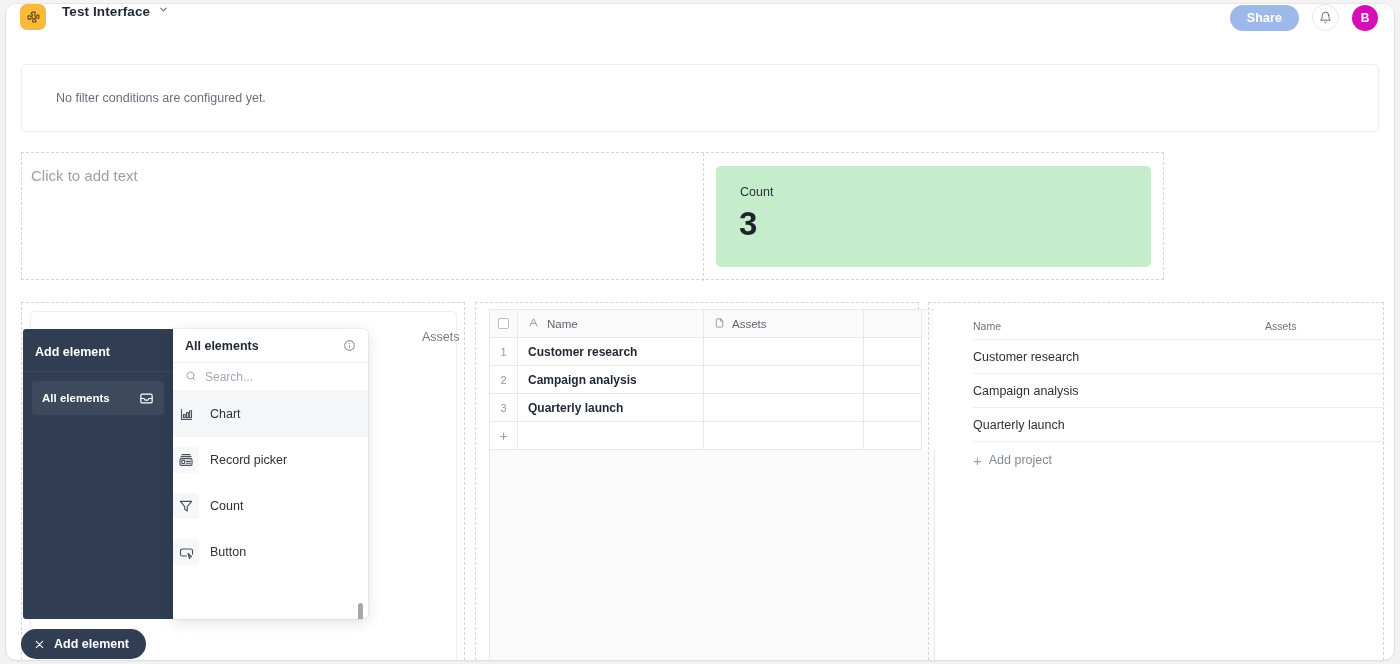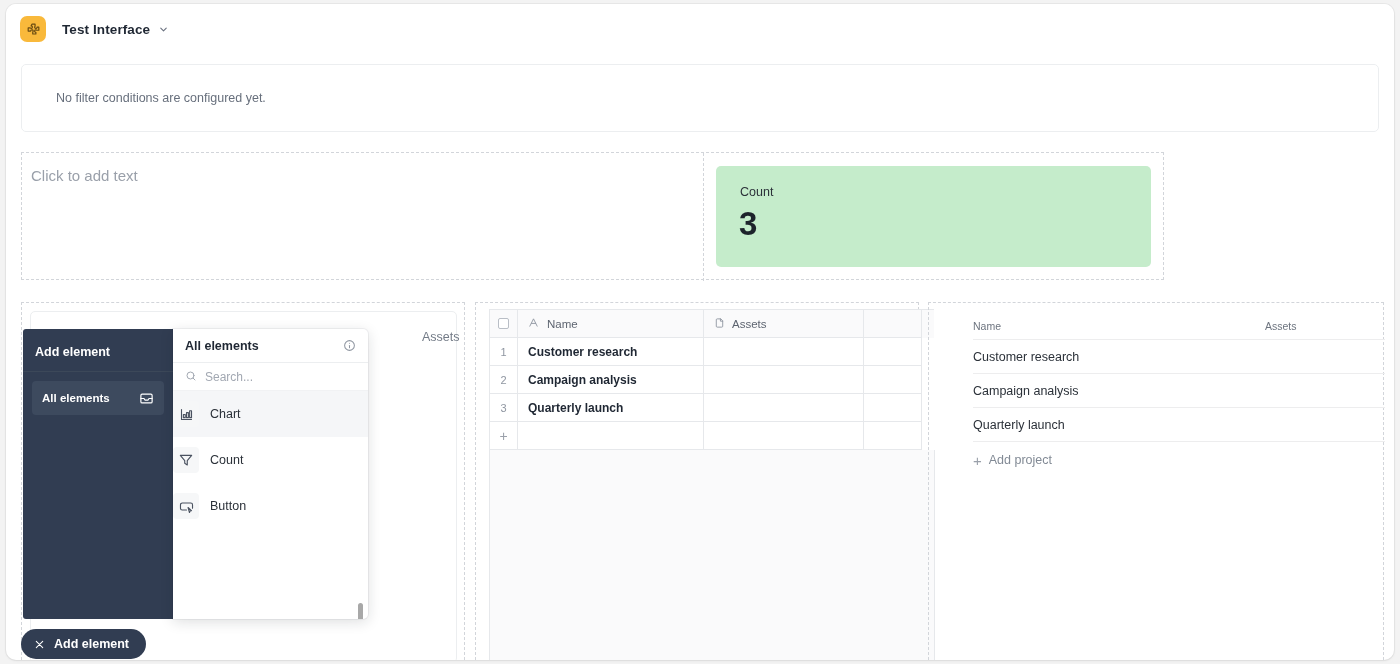--- a/index.html
+++ b/index.html
@@ -19,21 +19,21 @@
     border-radius: 10px;
     box-shadow: 0 0 0 1px rgba(0,0,0,0.045), 0 1px 3px rgba(0,0,0,0.06);
     overflow: hidden;
   }
 
   
   #topbar {
     position: absolute; left: 0; top: 0;
     width: 1388px; height: 50px;
     background: #fff;
-    display: flex; align-items: center;
+    display: flex; align-items: flex-start;
   }
   .app-icon {
     width: 26px; height: 26px; margin-left: 14px;
     background: #f9b93b; border-radius: 7px;
     display: flex; align-items: center; justify-content: center;
   }
   .app-icon svg { display:block; }
   .app-title {
     margin-left: 16px;
     font-size: 13.5px; font-weight: bold; color: #1f2733;
@@ -277,20 +277,30 @@
         <path d="M9.5 3.5h5v3.2a2 2 0 1 0 3.3 1.5h2.7v5h-3.2a2 2 0 1 0-1.5 3.3v2.7h-5v-3.2a2 2 0 1 0-3.3-1.5H3.5v-5h3.2a2 2 0 1 0 1.5-3.3z"></path>
       </svg>
     </div>
     <div class="app-title">Test Interface</div>
     <div class="title-caret">
       <svg width="11" height="11" viewBox="0 0 24 24" fill="none" stroke="#6b7280" stroke-width="2.4" stroke-linecap="round" stroke-linejoin="round">
           <polyline points="6 9 12 15 18 9"></polyline>
         </svg>
     </div>
 
+    <div class="topbar-right">
+      <button class="share-btn">Share</button>
+      <div class="bell-btn">
+        <svg width="13" height="13" viewBox="0 0 24 24" fill="none" stroke="#5d6470" stroke-width="1.8" stroke-linecap="round" stroke-linejoin="round">
+          <path d="M18 8a6 6 0 1 0-12 0c0 7-3 9-3 9h18s-3-2-3-9"></path>
+            <path d="M13.7 21a2 2 0 0 1-3.4 0"></path>
+        </svg>
+      </div>
+      <div class="avatar">B</div>
+    </div>
   </div>
 
   <div id="canvas">
 
     <div class="sec-filter">
       <div class="txt">No filter conditions are configured yet.</div>
     </div>
 
     <div class="sec-two">
       <div class="sec-two-inner-left">
@@ -452,20 +462,33 @@
               <path d="M4 4v16h16"></path>
                 <rect x="7" y="12" width="3" height="5"></rect>
                 <rect x="12" y="9" width="3" height="8"></rect>
                 <rect x="17" y="6" width="3" height="11"></rect>
             </svg>
           </span>
           <span class="pop-item-label">Chart</span>
         </div>
 
 
+        <div class="pop-item">
+          <span class="pop-item-icon">
+            <svg width="16" height="16" viewBox="0 0 24 24" fill="none" stroke="#4a5260" stroke-width="1.7" stroke-linecap="round" stroke-linejoin="round">
+              <path d="M6 4h12"></path>
+                <path d="M4.5 7h15"></path>
+              <rect x="3" y="10" width="18" height="10" rx="2"></rect>
+              <rect x="5.6" y="12.6" width="4.4" height="4.6" rx="1"></rect>
+              <path d="M12.6 14h6"></path>
+                <path d="M12.6 16.8h6"></path>
+            </svg>
+          </span>
+          <span class="pop-item-label">Record picker</span>
+        </div>
 
         <div class="pop-item">
           <span class="pop-item-icon">
             <svg width="16" height="16" viewBox="0 0 24 24" fill="none" stroke="#4a5260" stroke-width="1.7" stroke-linecap="round" stroke-linejoin="round">
               <path d="M3.5 5h17l-6.6 8v6.5L10.1 17v-4z"></path>
             </svg>
           </span>
           <span class="pop-item-label">Count</span>
         </div>
 

